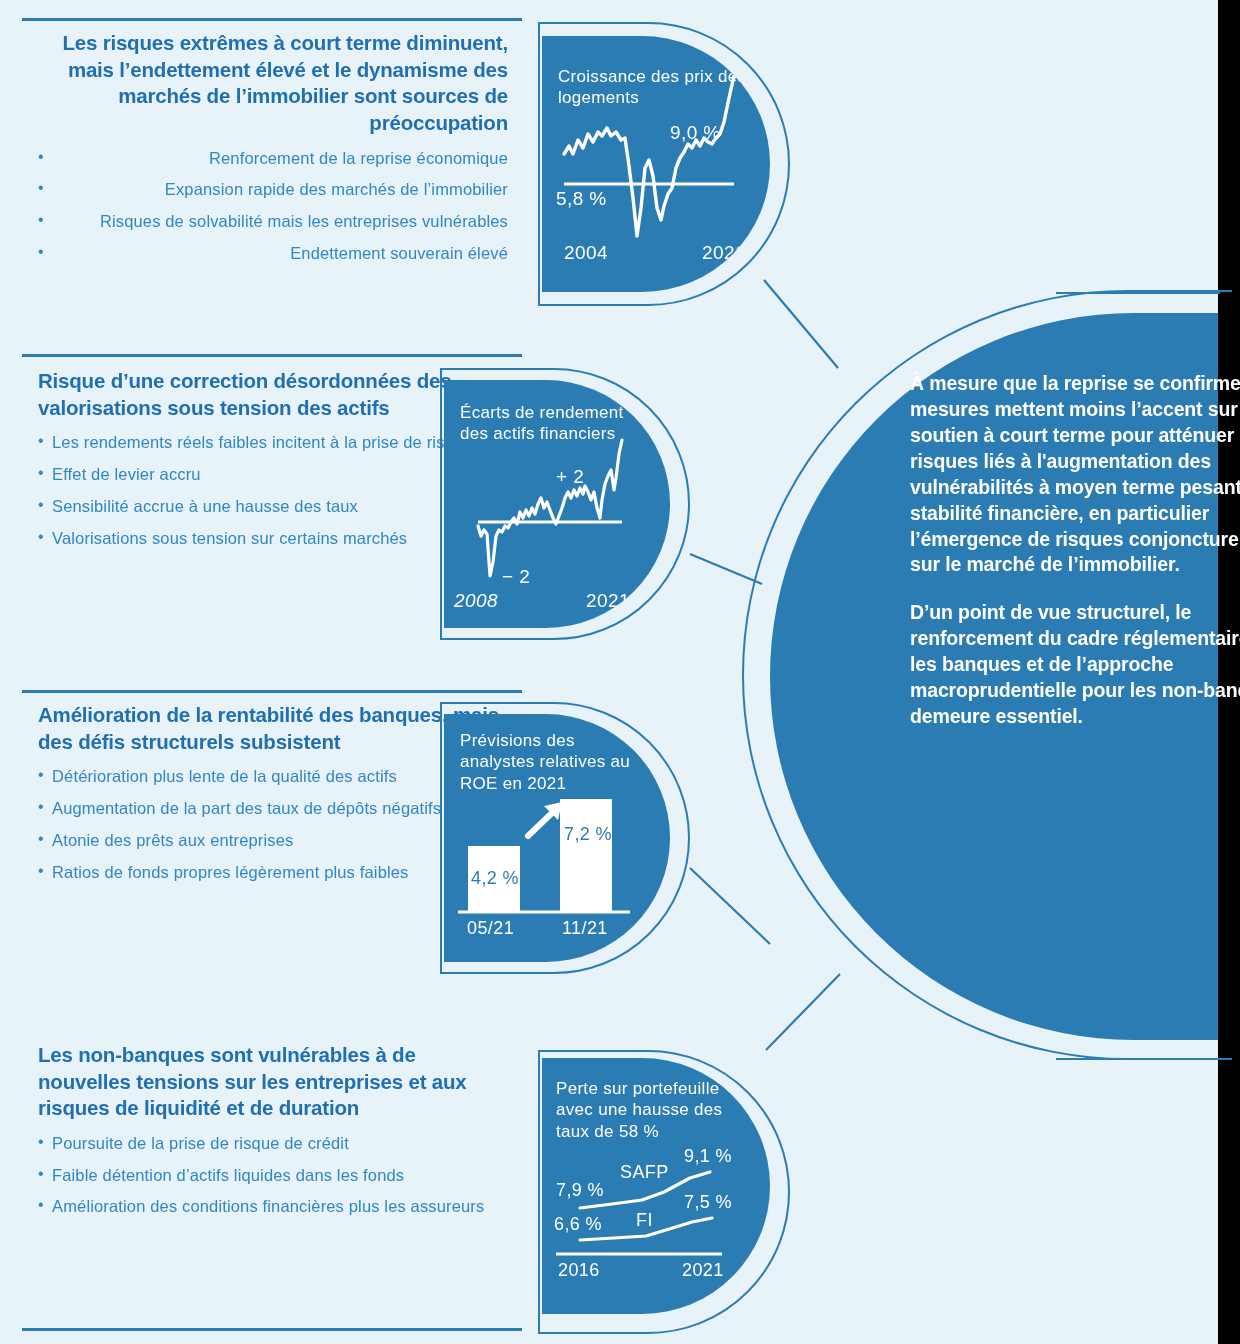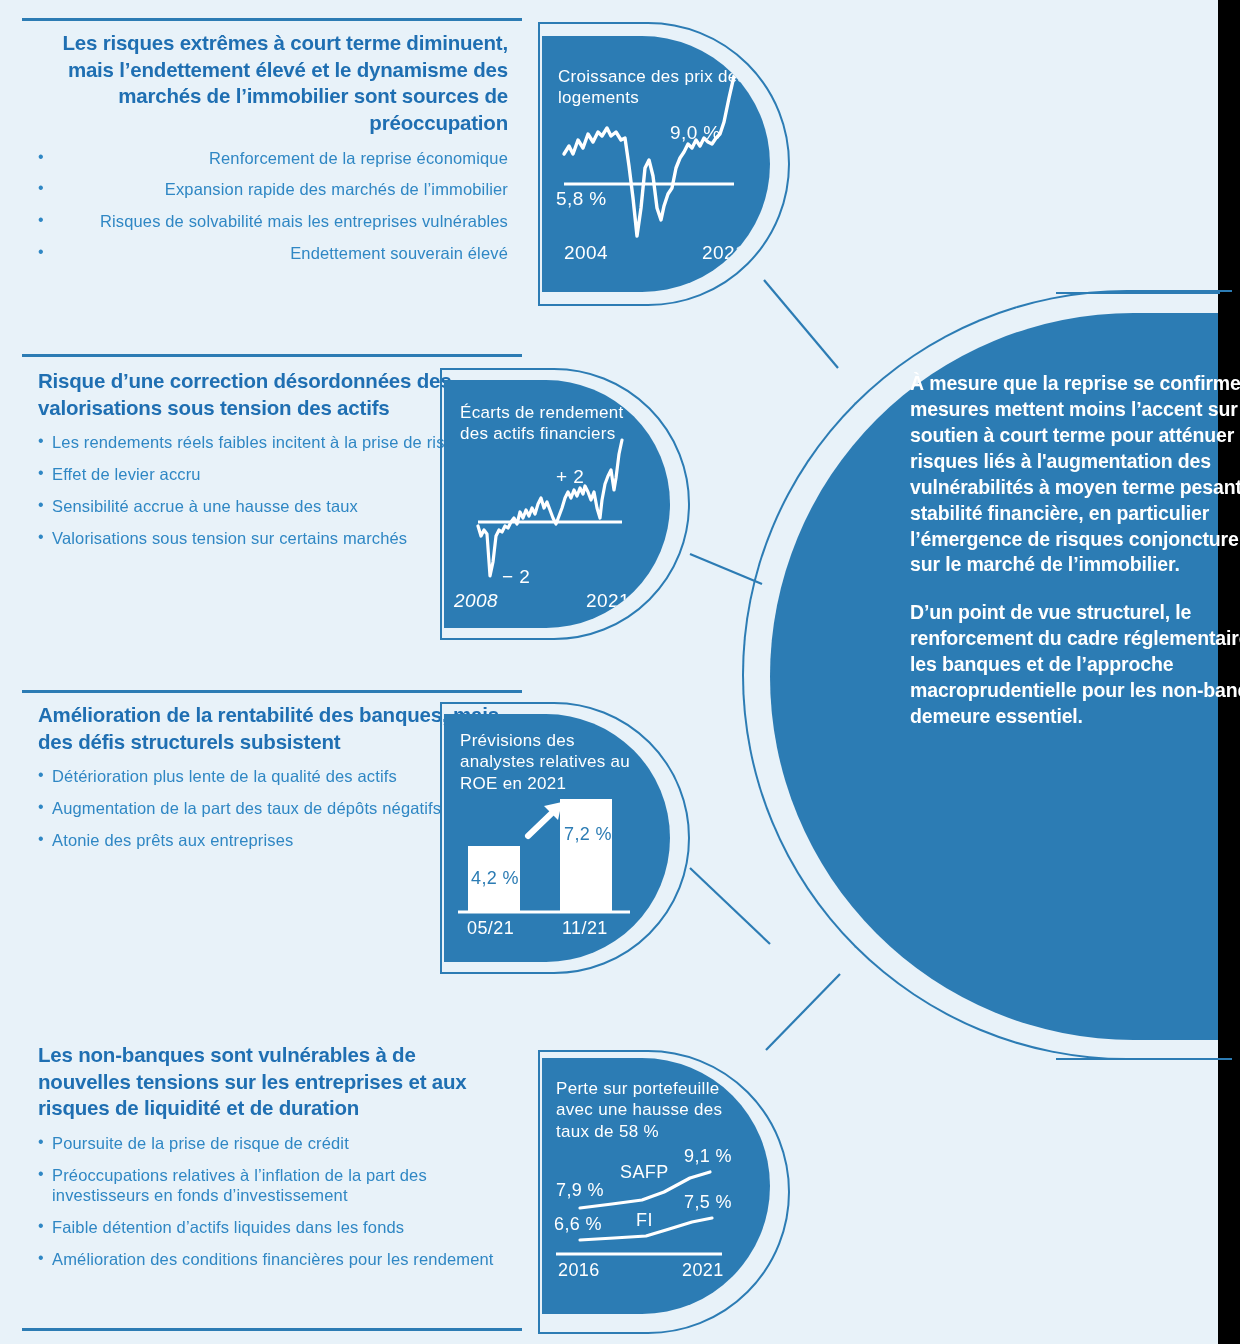--- a/index.html
+++ b/index.html
@@ -161,20 +161,21 @@
   </svg>
 
   <div class="card" style="top:676px;height:330px;">
     <div class="rule" style="top:14px;"></div>
     <div class="card-body" style="top:26px;">
       <div class="card-title">Amélioration de la rentabilité des banques, mais des défis structurels subsistent</div>
       <ul class="bullets">
         <li>Détérioration plus lente de la qualité des actifs</li>
         <li>Augmentation de la part des taux de dépôts négatifs</li>
         <li>Atonie des prêts aux entreprises</li>
+        <li>Ratios de fonds propres légèrement plus faibles</li>
       </ul>
     </div>
   </div>
 
   <div class="bubble-wrap" style="left:440px;top:702px;">
     <div class="bubble-outline" style="left:0;top:0;width:250px;height:272px;border-radius:0 136px 136px 0;"></div>
     <div class="bubble" style="left:4px;top:12px;width:226px;height:248px;border-radius:0 124px 124px 0;padding-left:40px;">
       <div class="chart-title" style="left:16px;top:16px;width:190px;">Prévisions des analystes relatives au ROE en 2021</div>
       <svg width="226" height="248" viewBox="0 0 226 248">
 
@@ -196,23 +197,22 @@
   </div>
   <svg class="connector" style="left:686px;top:862px;width:130px;height:100px;">
     <line x1="4" y1="6" x2="84" y2="82" stroke="#2c7cb4" stroke-width="2.2"></line>
   </svg>
 
   <div class="card" style="top:1030px;height:314px;">
     <div class="card-body" style="top:12px;">
       <div class="card-title">Les non-banques sont vulnérables à de nouvelles tensions sur les entreprises et aux risques de liquidité et de duration</div>
       <ul class="bullets">
         <li>Poursuite de la prise de risque de crédit</li>
-        <li>Préoccupations relatives à l’inflation de la part des investisseurs en fonds d’investissement</li>
         <li>Faible détention d’actifs liquides dans les fonds</li>
-        <li>Amélioration des conditions financières pour les rendement</li>
+        <li>Amélioration des conditions financières plus les assureurs</li>
       </ul>
     </div>
     <div class="rule" style="top:298px;"></div>
   </div>
 
   <div class="bubble-wrap" style="left:538px;top:1050px;">
     <div class="bubble-outline" style="left:0;top:0;width:252px;height:284px;border-radius:0 142px 142px 0;"></div>
     <div class="bubble" style="left:4px;top:8px;width:228px;height:256px;border-radius:0 128px 128px 0;">
       <div class="chart-title" style="left:14px;top:20px;width:202px;">Perte sur portefeuille avec une hausse des taux de 58 %</div>
       <svg width="228" height="256" viewBox="0 0 228 256">

